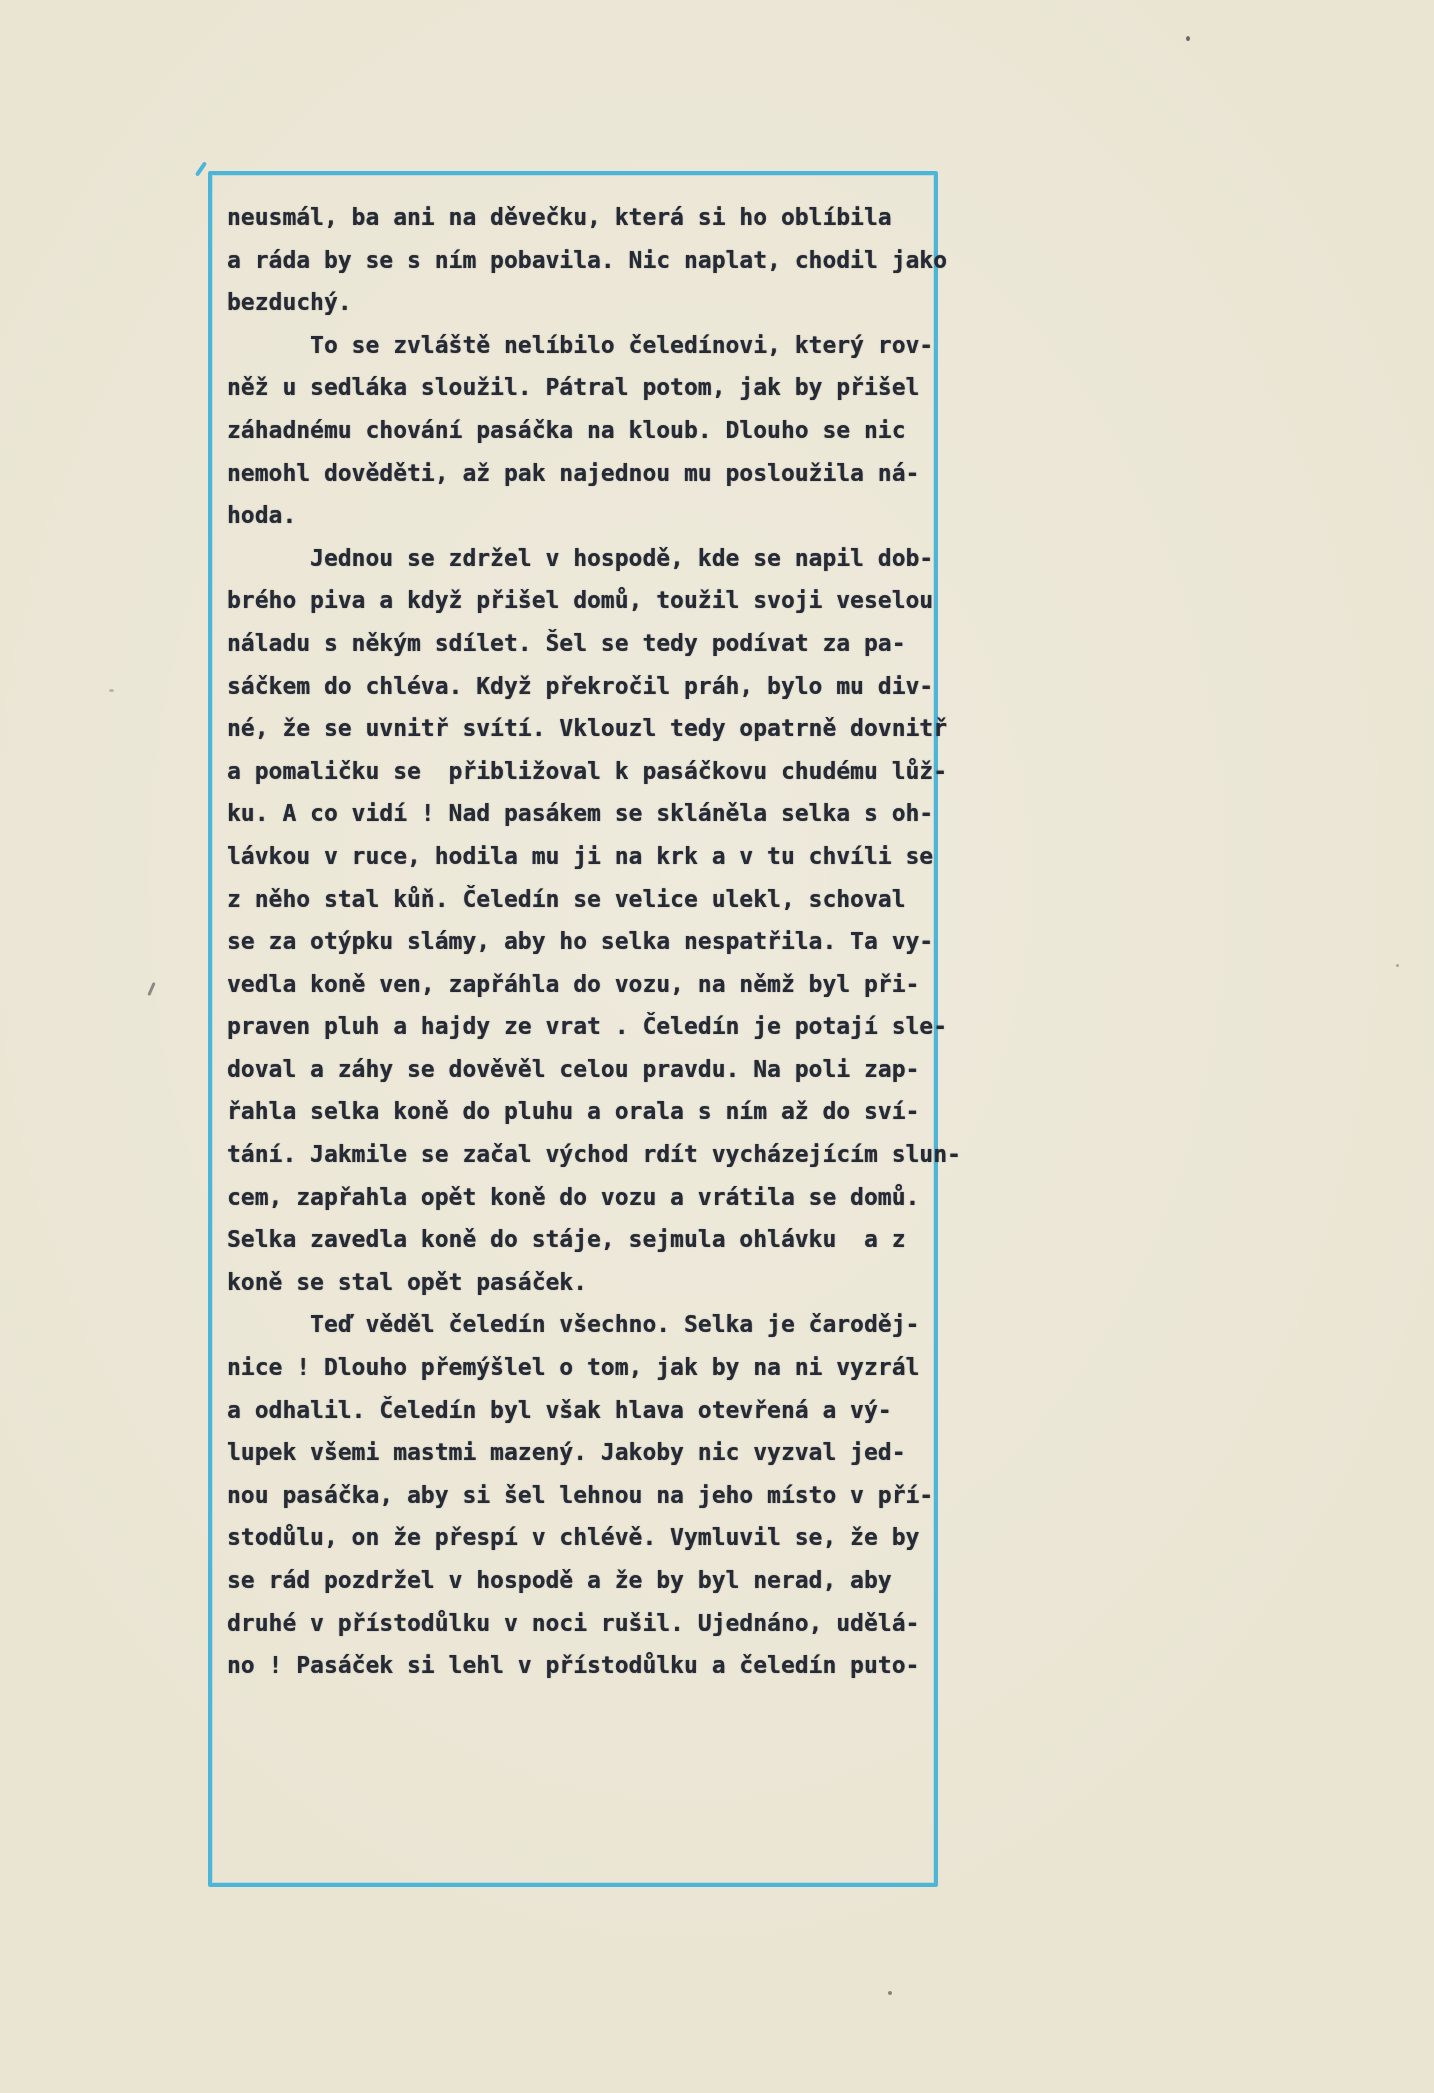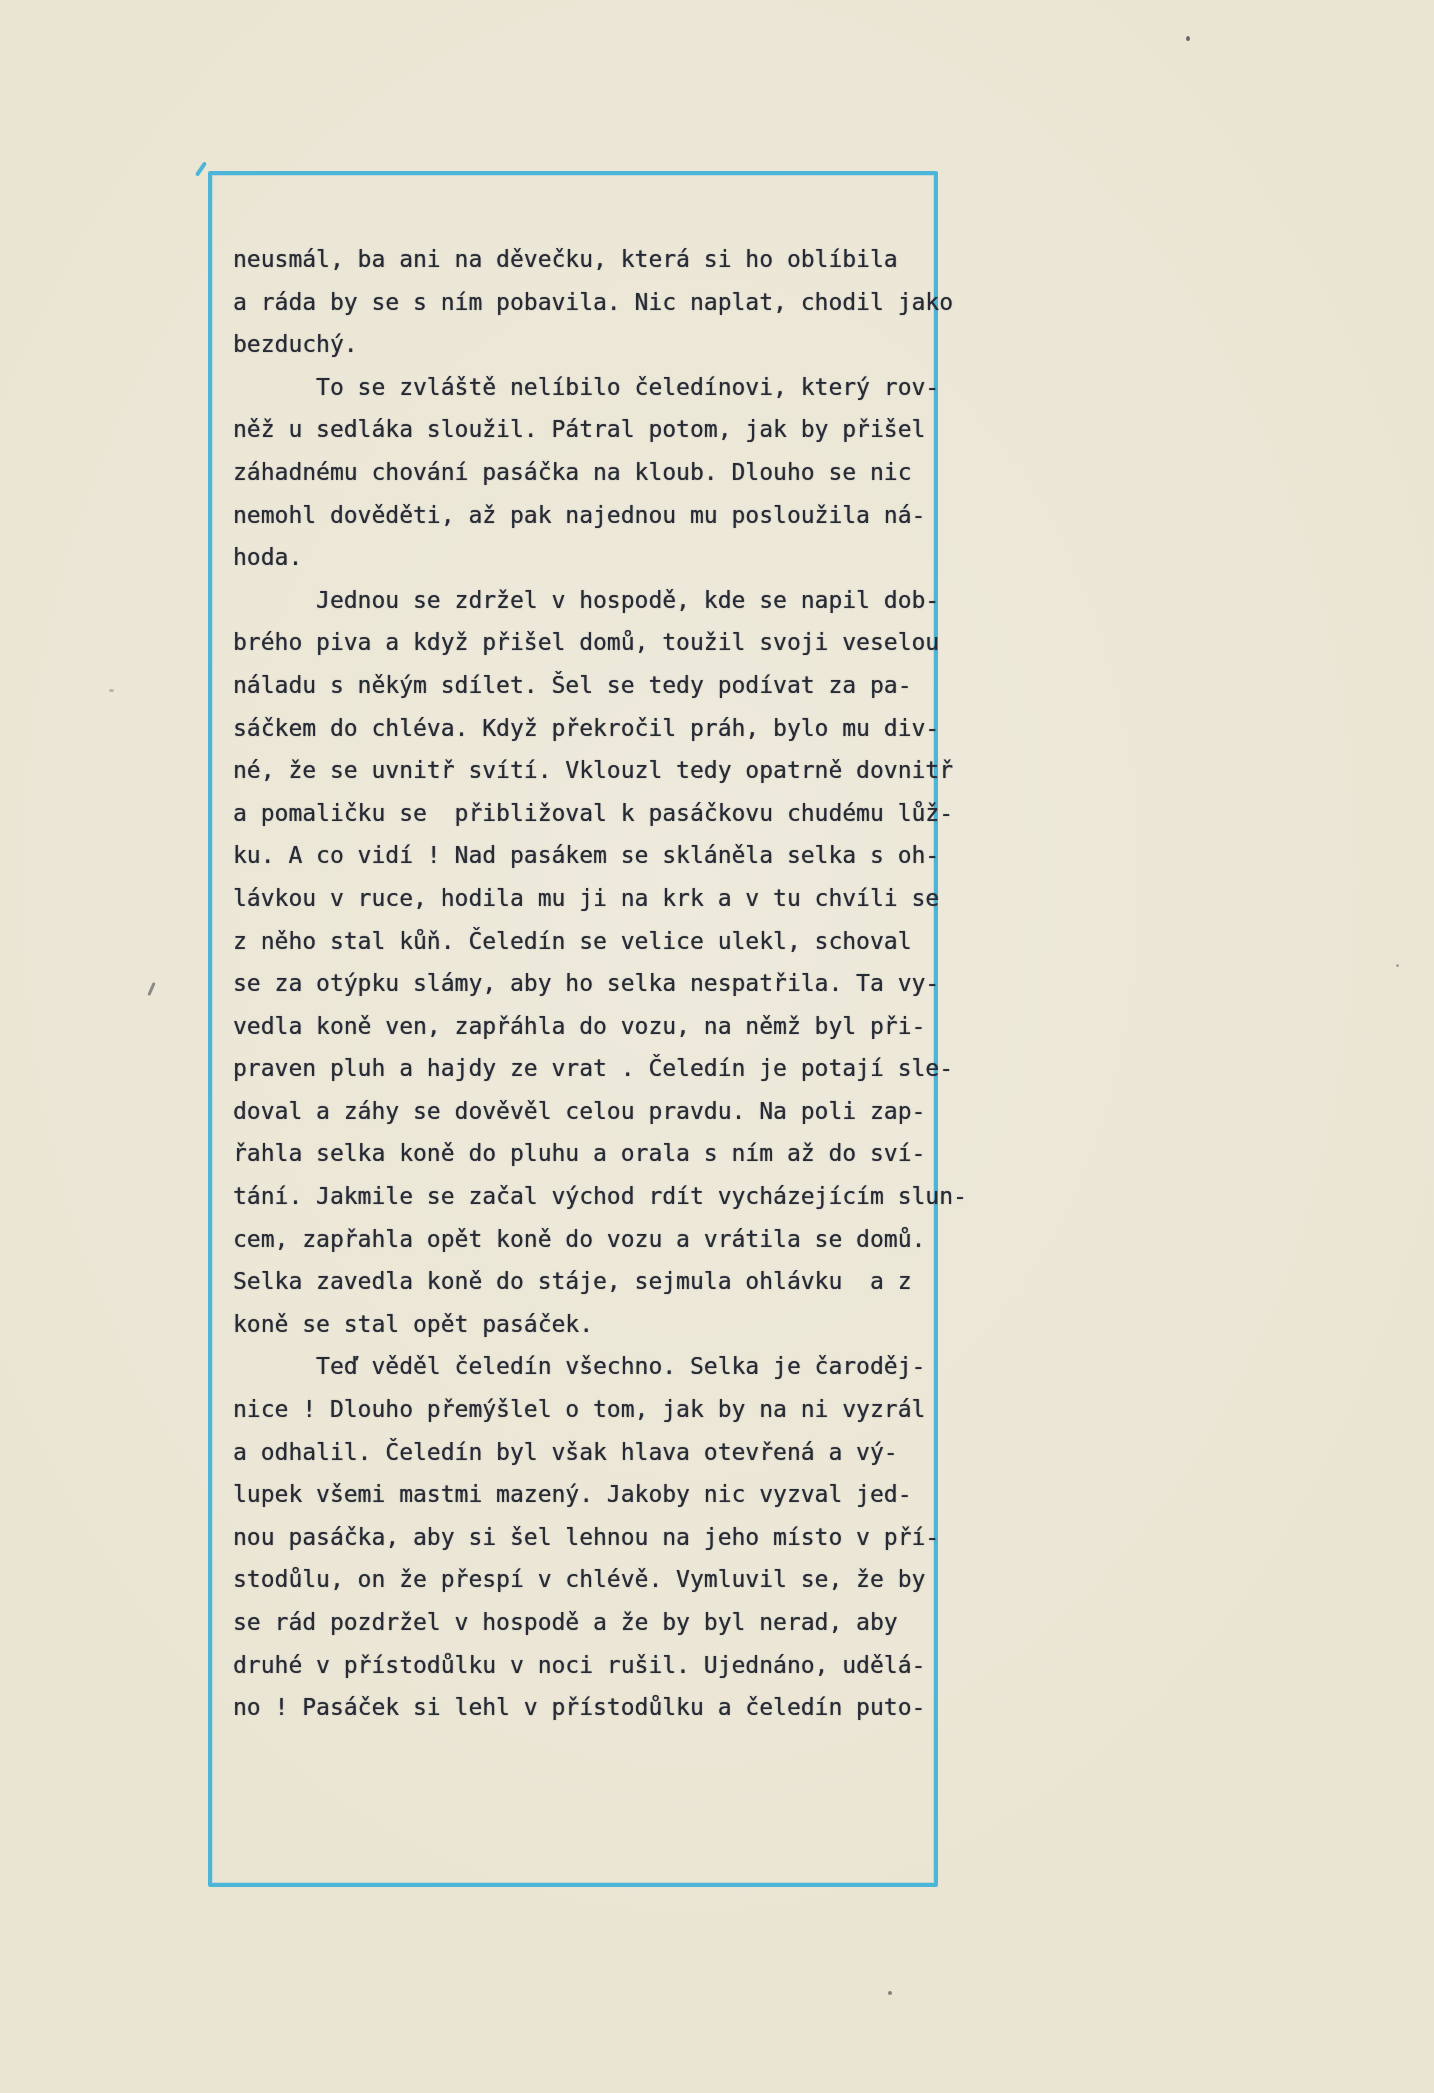--- a/index.html
+++ b/index.html
@@ -37,31 +37,30 @@
     left: -13px;
     top: -14px;
     width: 4px;
     height: 16px;
     background: #4db5d7;
     transform: rotate(34deg);
     border-radius: 2px;
   }
   .typewritten {
     position: absolute;
-    left: 233px;
+    left: 227px;
     top: 196px;
     z-index: 2;
     font-size: 23px;
-    font-weight: normal;
+    font-weight: bold;
     line-height: 42.6px;
     letter-spacing: 0px;
     color: #262a35;
     text-shadow: 0 0 1.2px rgba(38,42,53,0.55), 0.4px 0.4px 0 rgba(38,42,53,0.25);
     white-space: pre;
-    margin-top: 42px;
   }
   .typewritten .line {
     height: 42.6px;
   }
   
   .speck {
     position: absolute;
     background: #3a3c44;
     border-radius: 50%;
     z-index: 0;

